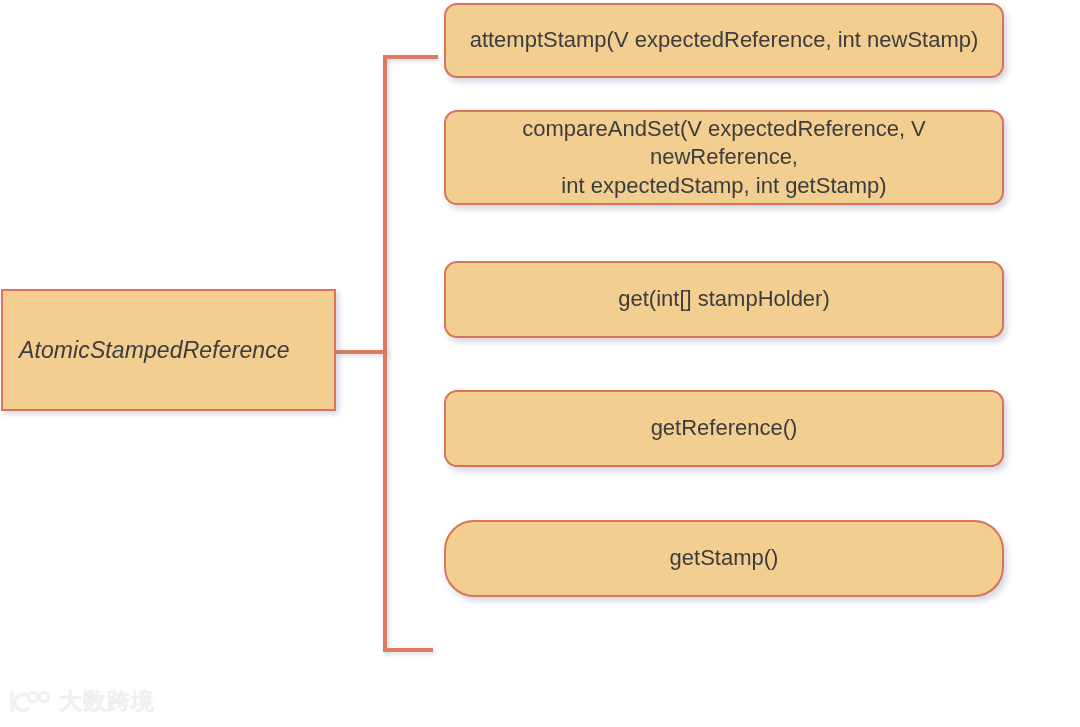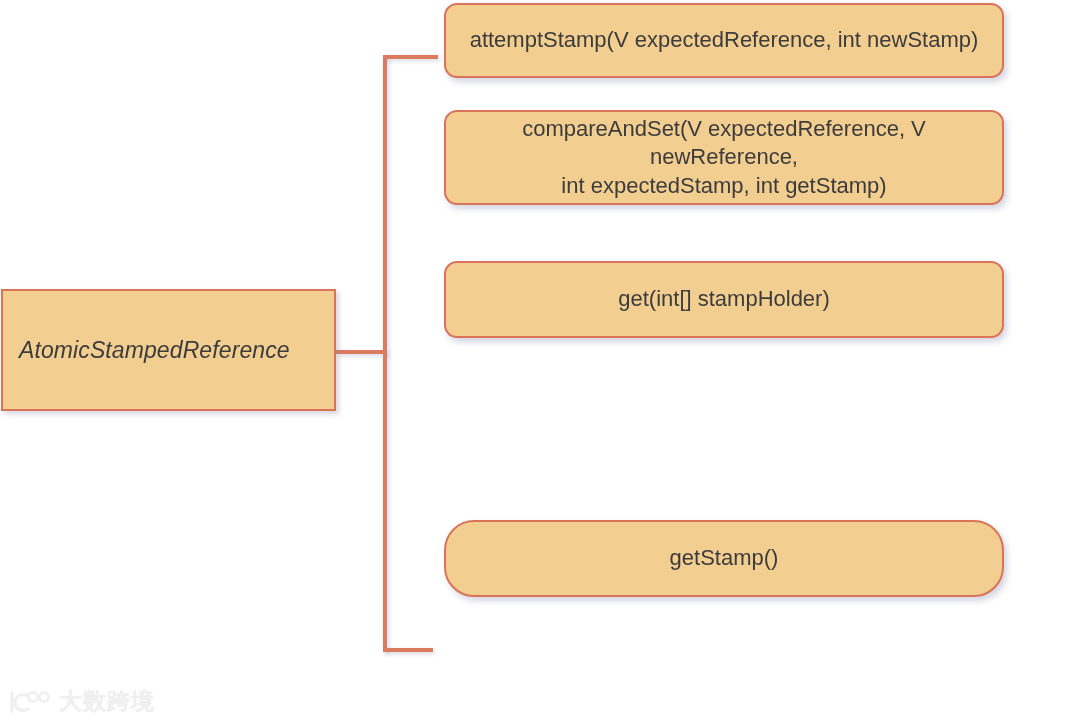--- a/index.html
+++ b/index.html
@@ -143,20 +143,23 @@
   <div class="method-node" style="top:110px; height:95px;">
     <span class="node-label">compareAndSet(V expectedReference, V
 newReference,
 int expectedStamp, int getStamp)</span>
   </div>
 
   <div class="method-node" style="top:261px; height:77px;">
     <span class="node-label">get(int[] stampHolder)</span>
   </div>
 
+  <div class="method-node" style="top:390px; height:77px;">
+    <span class="node-label">getReference()</span>
+  </div>
 
   <div class="method-node" style="top:520px; height:77px;border-radius:30px;">
     <span class="node-label">getStamp()</span>
   </div>
 
 
   <div class="watermark">
     <svg class="wm-logo" width="46" height="28" viewBox="0 0 46 28">
       <path d="M6 5 L6 23" stroke="#EFEFEF" stroke-width="3.4" fill="none" stroke-linecap="round"></path>
       <path d="M21 7 C12 5, 8 11, 9 16 C10 22, 17 24, 22 21" stroke="#EFEFEF" stroke-width="3.4" fill="none" stroke-linecap="round"></path>

